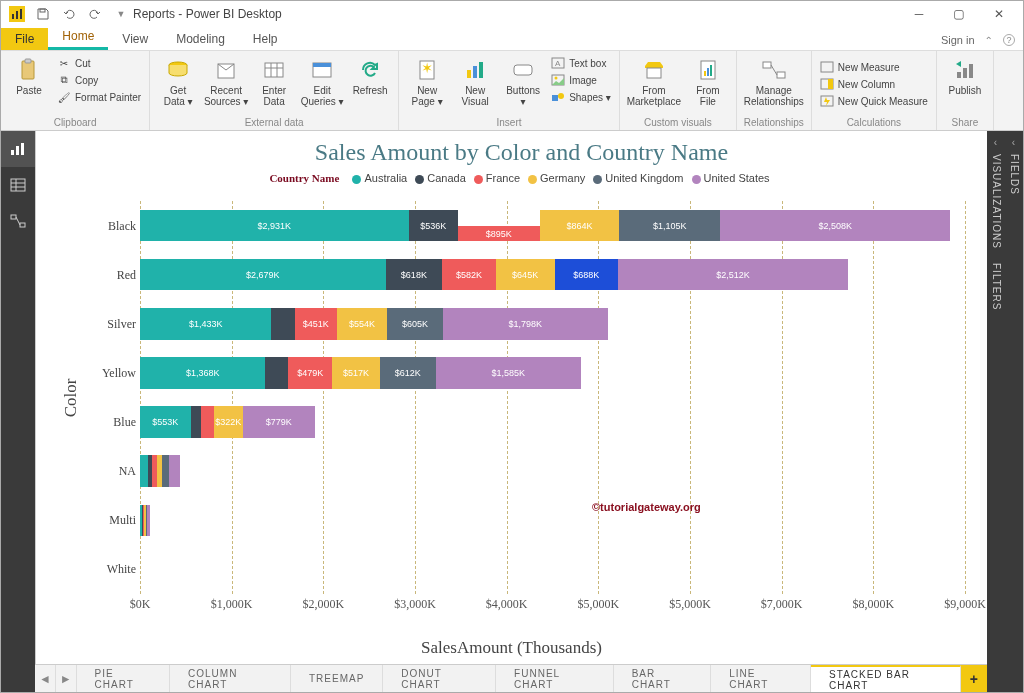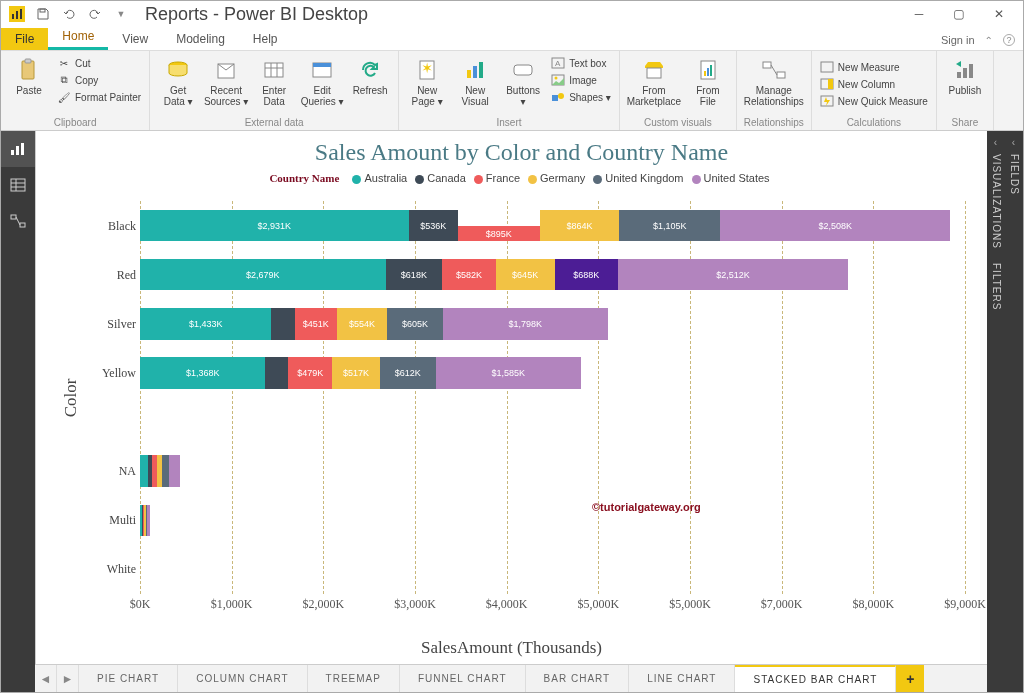--- a/index.html
+++ b/index.html
@@ -3,21 +3,21 @@
 <meta charset="utf-8">
 <style>
   * { box-sizing: border-box; font-family: "Segoe UI", Arial, sans-serif; }
   body { margin: 0; background: #fff; font-size: 12px; color: #333; }
   .app { width: 1024px; height: 693px; display: flex; flex-direction: column; border: 1px solid #aaa; overflow: hidden; position: relative; }
 
   
   .title-bar { height: 26px; background: #fff; display: flex; align-items: center; padding: 0 4px; }
   .title-bar .qat { display: flex; align-items: center; gap: 2px; }
   .qat-btn { width: 24px; height: 24px; display: flex; align-items: center; justify-content: center; color: #666; }
-  .app-title { margin-left: 12px; color: #444; font-size: 18px; }
+  .app-title { color: #444; font-size: 12px; }
   .win-controls { margin-left: auto; display: flex; }
   .win-btn { width: 40px; height: 26px; display: flex; align-items: center; justify-content: center; color: #555; }
 
   
   .menu-tabs { height: 24px; display: flex; align-items: flex-end; background: #fff; border-bottom: 1px solid #ddd; }
   .tab { padding: 4px 14px; color: #555; font-size: 12px; }
   .tab.file { background: #f2c811; color: #333; font-weight: normal; }
   .tab.active { border-bottom: 3px solid #14b8a6; color: #a16207; }
   .signin { margin-left: auto; padding: 4px 8px; color: #666; font-size: 11px; display: flex; align-items: center; gap: 10px; }
   .chev { color: #888; font-size: 10px; }
@@ -439,41 +439,49 @@
                 <div class="segment" style="left: 48.4667%; width: 9.6%; background: rgb(242, 194, 68);">$864K</div>
                 <div class="segment" style="left: 58.0667%; width: 12.2778%; background: rgb(90, 107, 122);">$1,105K</div>
                 <div class="segment" style="left: 70.3444%; width: 27.8667%; background: rgb(178, 132, 190);">$2,508K</div>
               </div>
               <div class="bar-row" style="top: 14.75%; height: 8%;">
                 <div class="cat-label">Red</div>
                 <div class="segment" style="left: 0%; width: 29.7667%; background: rgb(32, 178, 170);">$2,679K</div>
                 <div class="segment" style="left: 29.7667%; width: 6.86667%; background: rgb(62, 74, 86);">$618K</div>
                 <div class="segment" style="left: 36.6333%; width: 6.46667%; background: rgb(239, 91, 91);">$582K</div>
                 <div class="segment" style="left: 43.1%; width: 7.16667%; background: rgb(242, 194, 68);">$645K</div>
-                <div class="segment" style="left: 50.2667%; width: 7.64444%; background: #4c1d95;">$688K</div>
+                <div class="segment" style="left: 50.2667%; width: 7.64444%; background: #1d4ed8;">$688K</div>
                 <div class="segment" style="left: 57.9111%; width: 27.9111%; background: rgb(178, 132, 190);">$2,512K</div>
               </div>
               <div class="bar-row" style="top: 27.25%; height: 8%;">
                 <div class="cat-label">Silver</div>
                 <div class="segment" style="left: 0%; width: 15.9222%; background: rgb(32, 178, 170);">$1,433K</div>
                 <div class="segment" style="left: 15.9222%; width: 2.88889%; background: rgb(62, 74, 86);"></div>
                 <div class="segment" style="left: 18.8111%; width: 5.01111%; background: rgb(239, 91, 91);">$451K</div>
                 <div class="segment" style="left: 23.8222%; width: 6.15556%; background: rgb(242, 194, 68);">$554K</div>
                 <div class="segment" style="left: 29.9778%; width: 6.72222%; background: rgb(90, 107, 122);">$605K</div>
                 <div class="segment" style="left: 36.7%; width: 19.9778%; background: rgb(178, 132, 190);">$1,798K</div>
               </div>
               <div class="bar-row" style="top: 39.75%; height: 8%;">
                 <div class="cat-label">Yellow</div>
                 <div class="segment" style="left: 0%; width: 15.2%; background: rgb(32, 178, 170);">$1,368K</div>
                 <div class="segment" style="left: 15.2%; width: 2.77778%; background: rgb(62, 74, 86);"></div>
                 <div class="segment" style="left: 17.9778%; width: 5.32222%; background: rgb(239, 91, 91);">$479K</div>
                 <div class="segment" style="left: 23.3%; width: 5.74444%; background: rgb(242, 194, 68);">$517K</div>
                 <div class="segment" style="left: 29.0444%; width: 6.8%; background: rgb(90, 107, 122);">$612K</div>
                 <div class="segment" style="left: 35.8444%; width: 17.6111%; background: rgb(178, 132, 190);">$1,585K</div>
               </div>
+              <div class="bar-row" style="top: 52.25%; height: 8%;">
+                <div class="cat-label">Blue</div>
+                <div class="segment" style="left: 0%; width: 6.14444%; background: rgb(32, 178, 170);">$553K</div>
+                <div class="segment" style="left: 6.14444%; width: 1.22222%; background: rgb(62, 74, 86);"></div>
+                <div class="segment" style="left: 7.36667%; width: 1.55556%; background: rgb(239, 91, 91);"></div>
+                <div class="segment" style="left: 8.92222%; width: 3.57778%; background: rgb(242, 194, 68);">$322K</div>
+                <div class="segment" style="left: 12.5%; width: 8.65556%; background: rgb(178, 132, 190);">$779K</div>
+              </div>
               <div class="bar-row" style="top: 64.75%; height: 8%;">
                 <div class="cat-label">NA</div>
                 <div class="segment" style="left: 0%; width: 1%; background: rgb(32, 178, 170);"></div>
                 <div class="segment" style="left: 1%; width: 0.444444%; background: rgb(62, 74, 86);"></div>
                 <div class="segment" style="left: 1.44444%; width: 0.611111%; background: rgb(239, 91, 91);"></div>
                 <div class="segment" style="left: 2.05556%; width: 0.666667%; background: rgb(242, 194, 68);"></div>
                 <div class="segment" style="left: 2.72222%; width: 0.777778%; background: rgb(90, 107, 122);"></div>
                 <div class="segment" style="left: 3.5%; width: 1.33333%; background: rgb(178, 132, 190);"></div>
               </div>
               <div class="bar-row" style="top: 77.25%; height: 8%;">
@@ -494,20 +502,21 @@
         <div class="watermark" style="left:556px; top:370px;">©tutorialgateway.org</div>
       </div>
 
       <div class="page-tabs">
         <div class="scroll-btn">◄</div>
         <div class="scroll-btn">►</div>
         <div id="ptabs" style="display:flex;">
             <div class="ptab">PIE CHART</div>
             <div class="ptab">COLUMN CHART</div>
             <div class="ptab">TREEMAP</div>
+            <div class="ptab">DONUT CHART</div>
             <div class="ptab">FUNNEL CHART</div>
             <div class="ptab">BAR CHART</div>
             <div class="ptab">LINE CHART</div>
             <div class="ptab active">STACKED BAR CHART</div>
           </div>
         <div class="add-page">+</div>
       </div>
     </div>
 
     <div class="right-rail">

